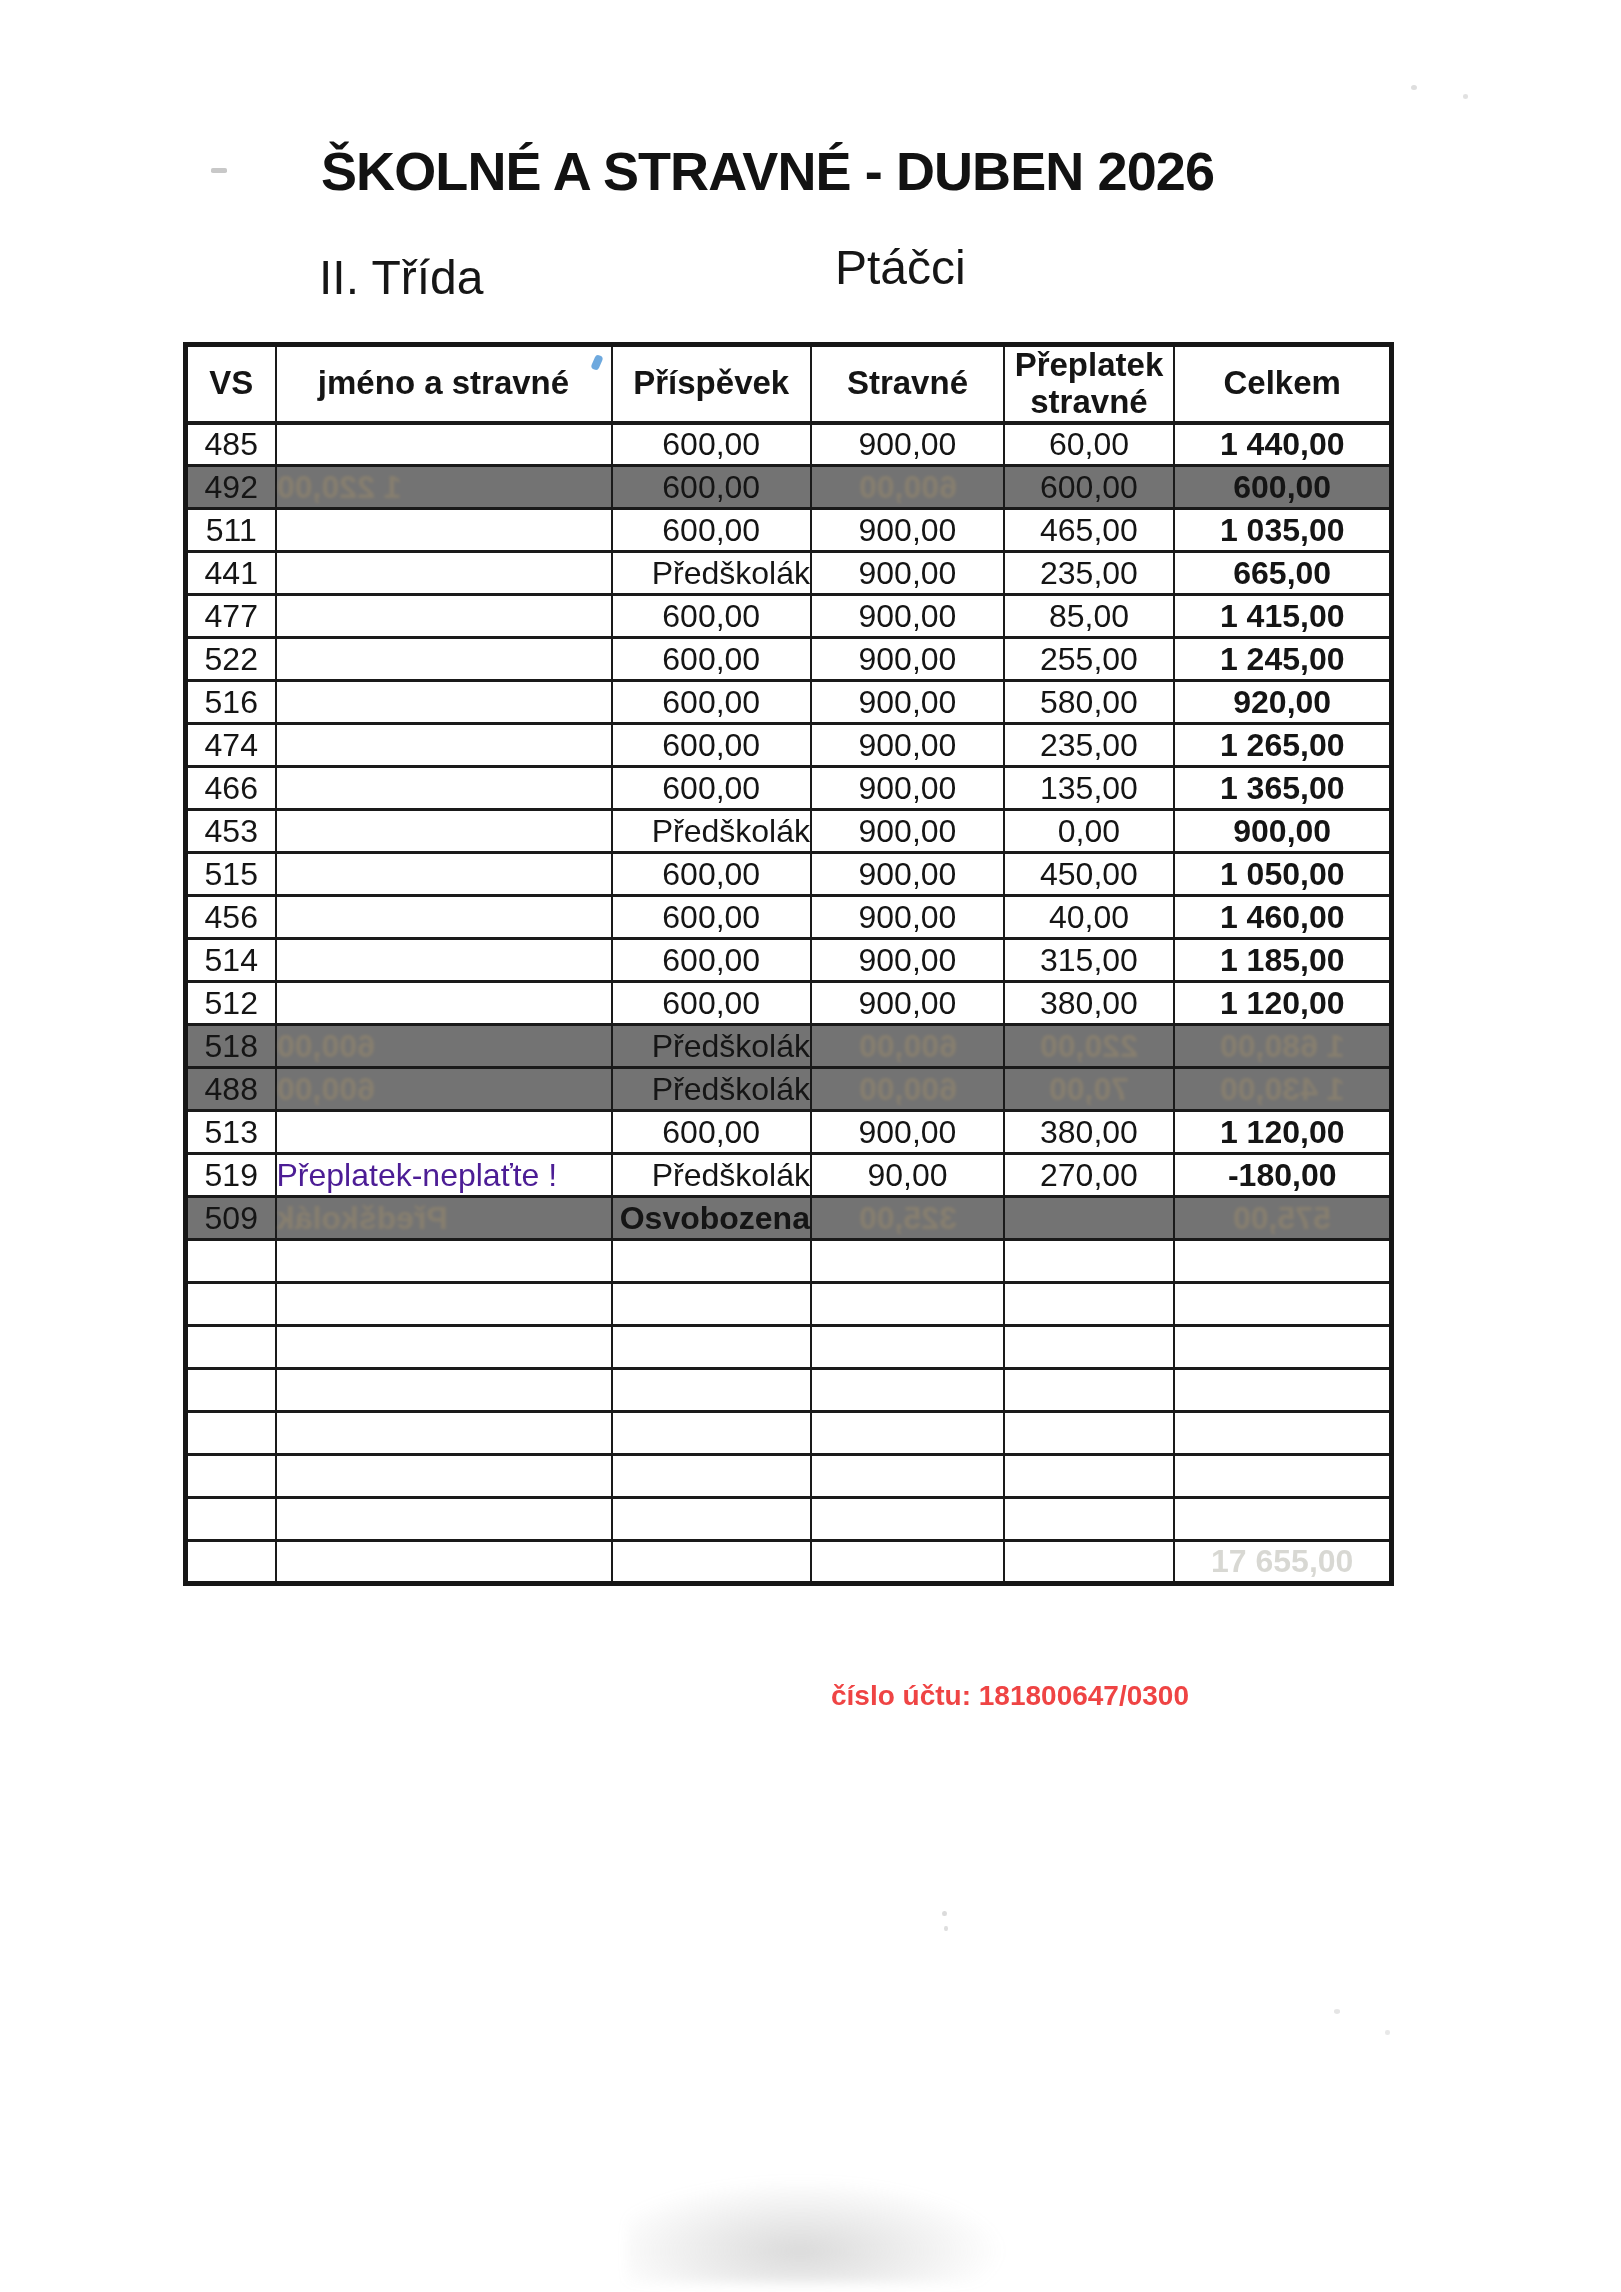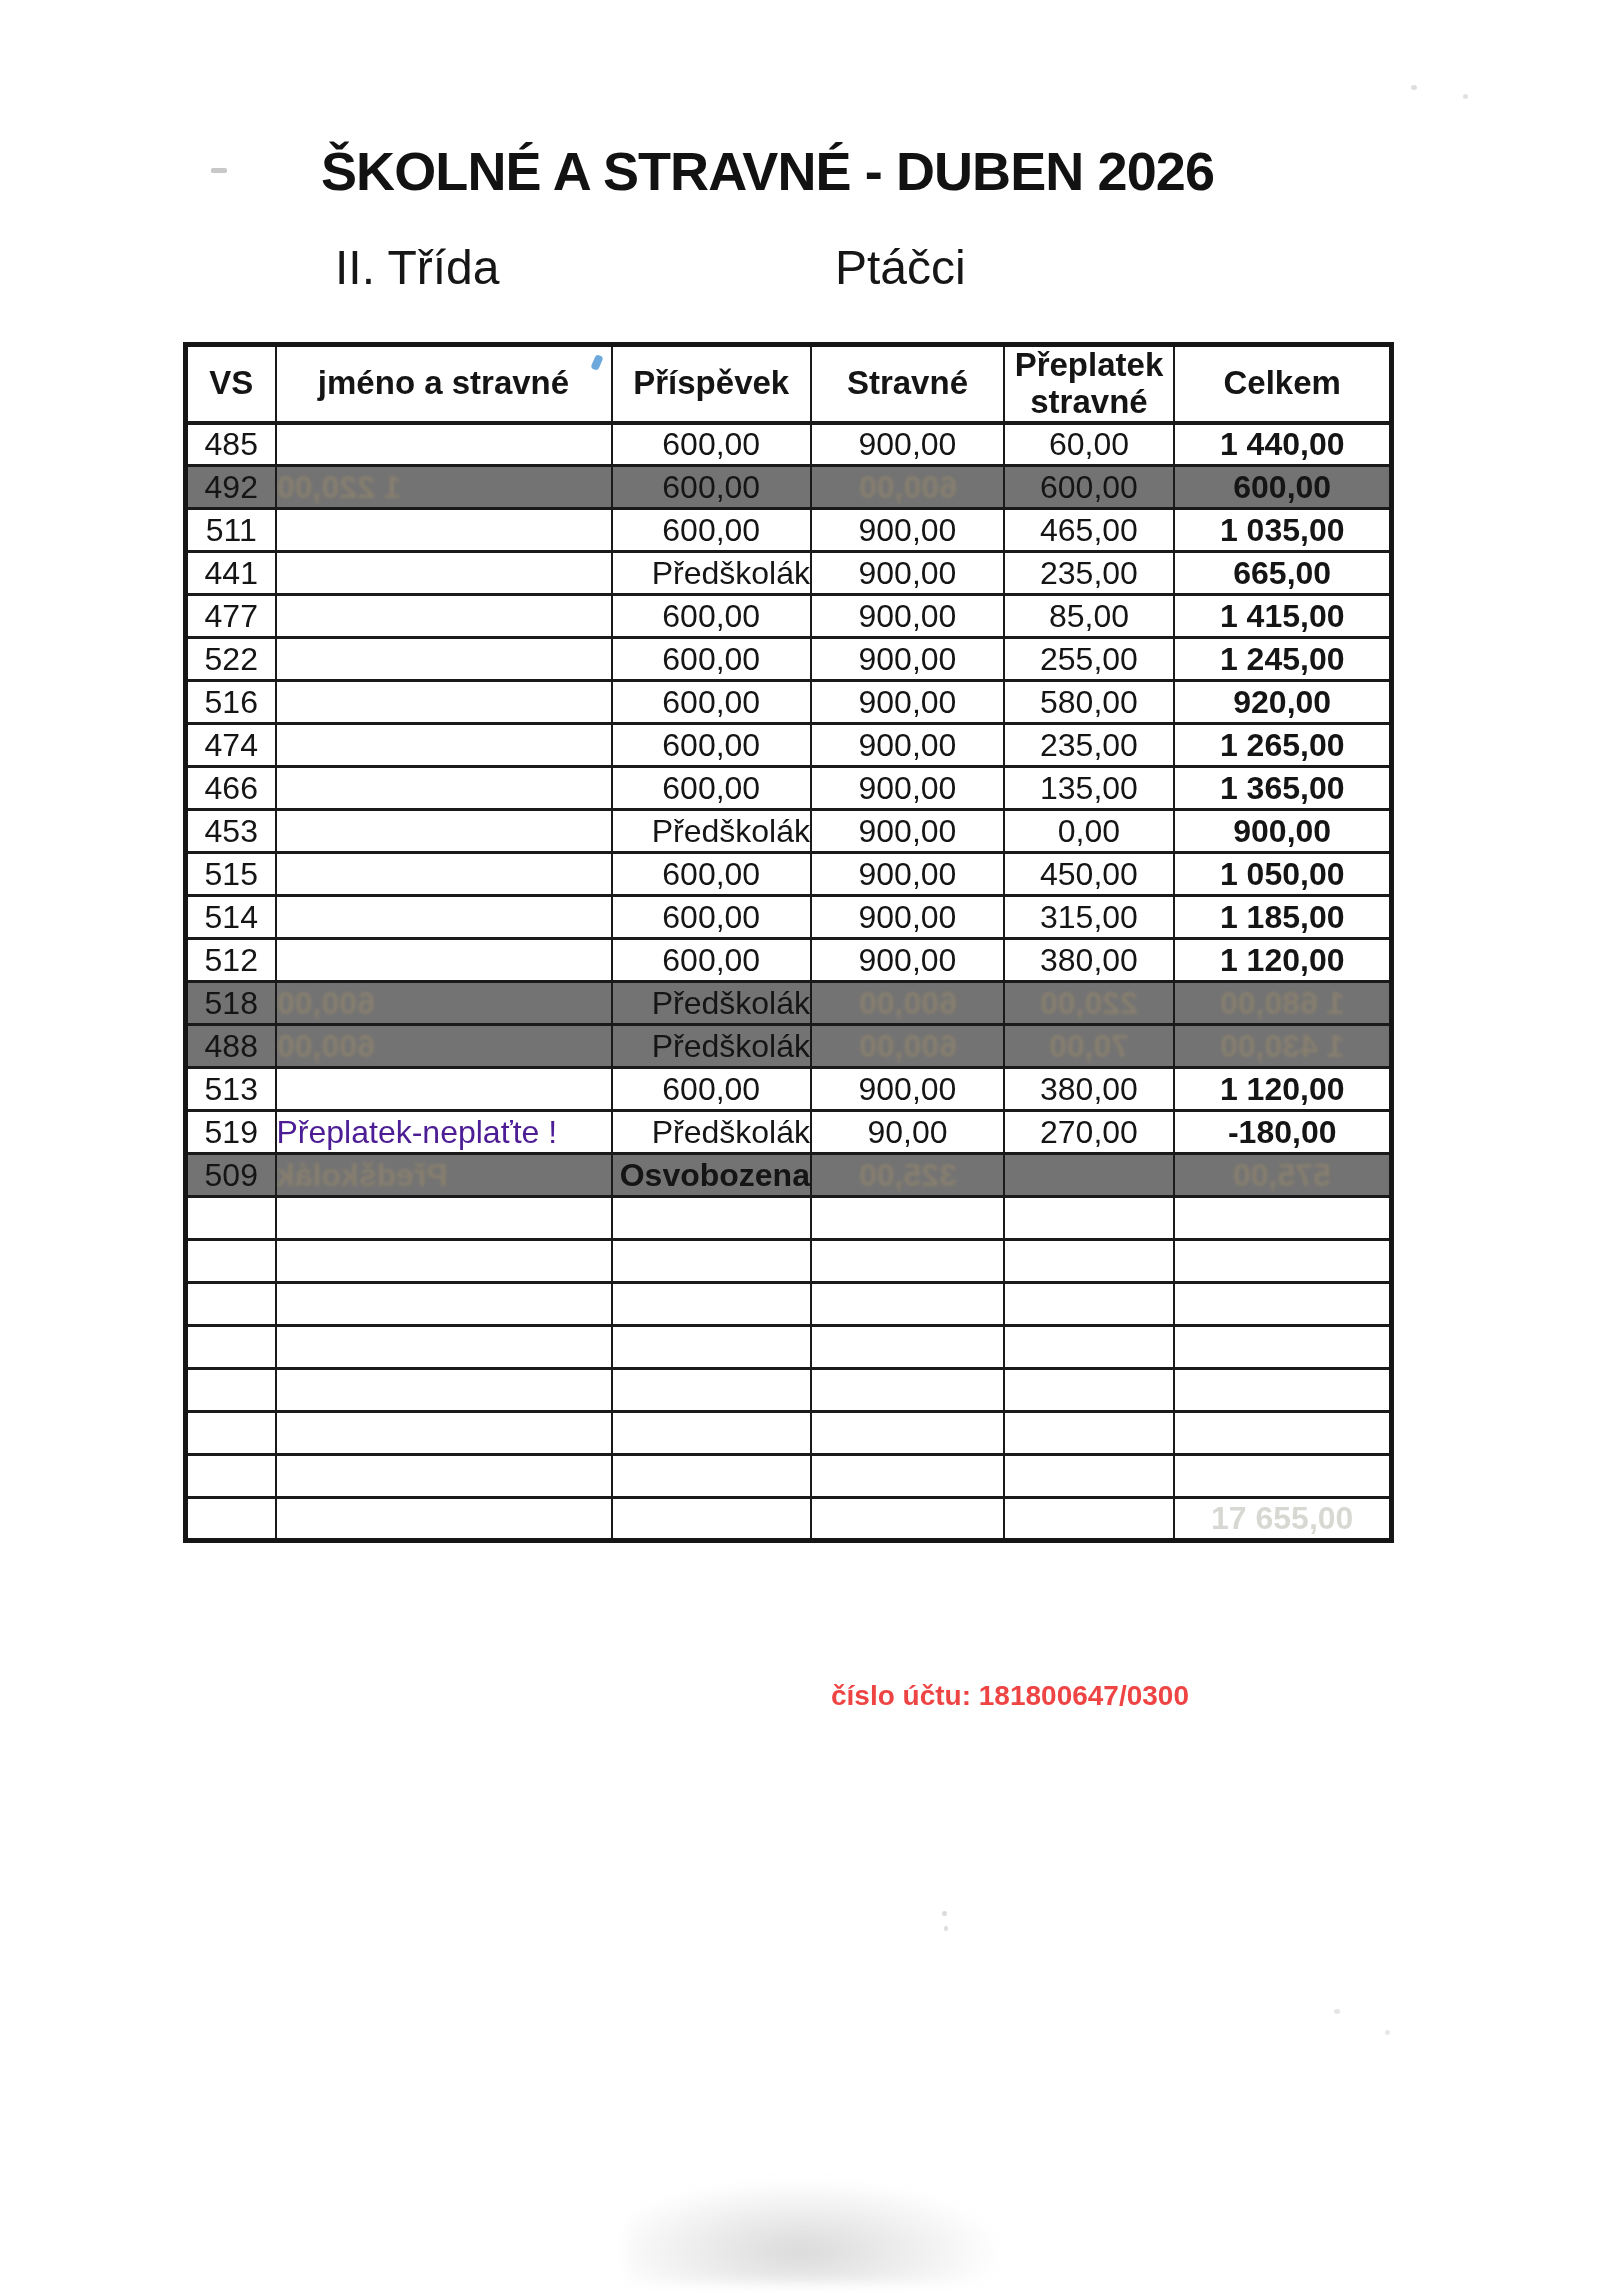--- a/index.html
+++ b/index.html
@@ -13,21 +13,21 @@
   }
   .title{
     position:absolute;left:321px;top:140px;
     font-size:54px;font-weight:700;letter-spacing:-0.9px;
     white-space:nowrap;color:#121212;
   }
   .subtitle{
     position:absolute;top:240px;font-size:48px;font-weight:400;
     white-space:nowrap;color:#161616;
   }
-  .subtitle.cls{left:335px;}
+  .subtitle.cls{left:319px;margin-top:10px;}
   .subtitle.grp{left:835px;}
 
   table.sheet{
     position:absolute;left:183px;top:342px;
     border-collapse:collapse;table-layout:fixed;
     border:5.4px solid #161616;
   }
   table.sheet th, table.sheet td{
     border:2.7px solid #1a1a1a;
     padding:0;vertical-align:middle;
@@ -209,20 +209,28 @@
   </tr>
         <tr>
     <td class="c-vs">515</td>
     <td class="c-name"></td>
     <td class="c-pris">600,00</td>
     <td class="c-strav">900,00</td>
     <td class="c-prep">450,00</td>
     <td class="c-celk">1 050,00</td>
   </tr>
         <tr>
+    <td class="c-vs">456</td>
+    <td class="c-name"></td>
+    <td class="c-pris">600,00</td>
+    <td class="c-strav">900,00</td>
+    <td class="c-prep">40,00</td>
+    <td class="c-celk">1 460,00</td>
+  </tr>
+        <tr>
     <td class="c-vs">514</td>
     <td class="c-name"></td>
     <td class="c-pris">600,00</td>
     <td class="c-strav">900,00</td>
     <td class="c-prep">315,00</td>
     <td class="c-celk">1 185,00</td>
   </tr>
         <tr>
     <td class="c-vs">512</td>
     <td class="c-name"></td>

